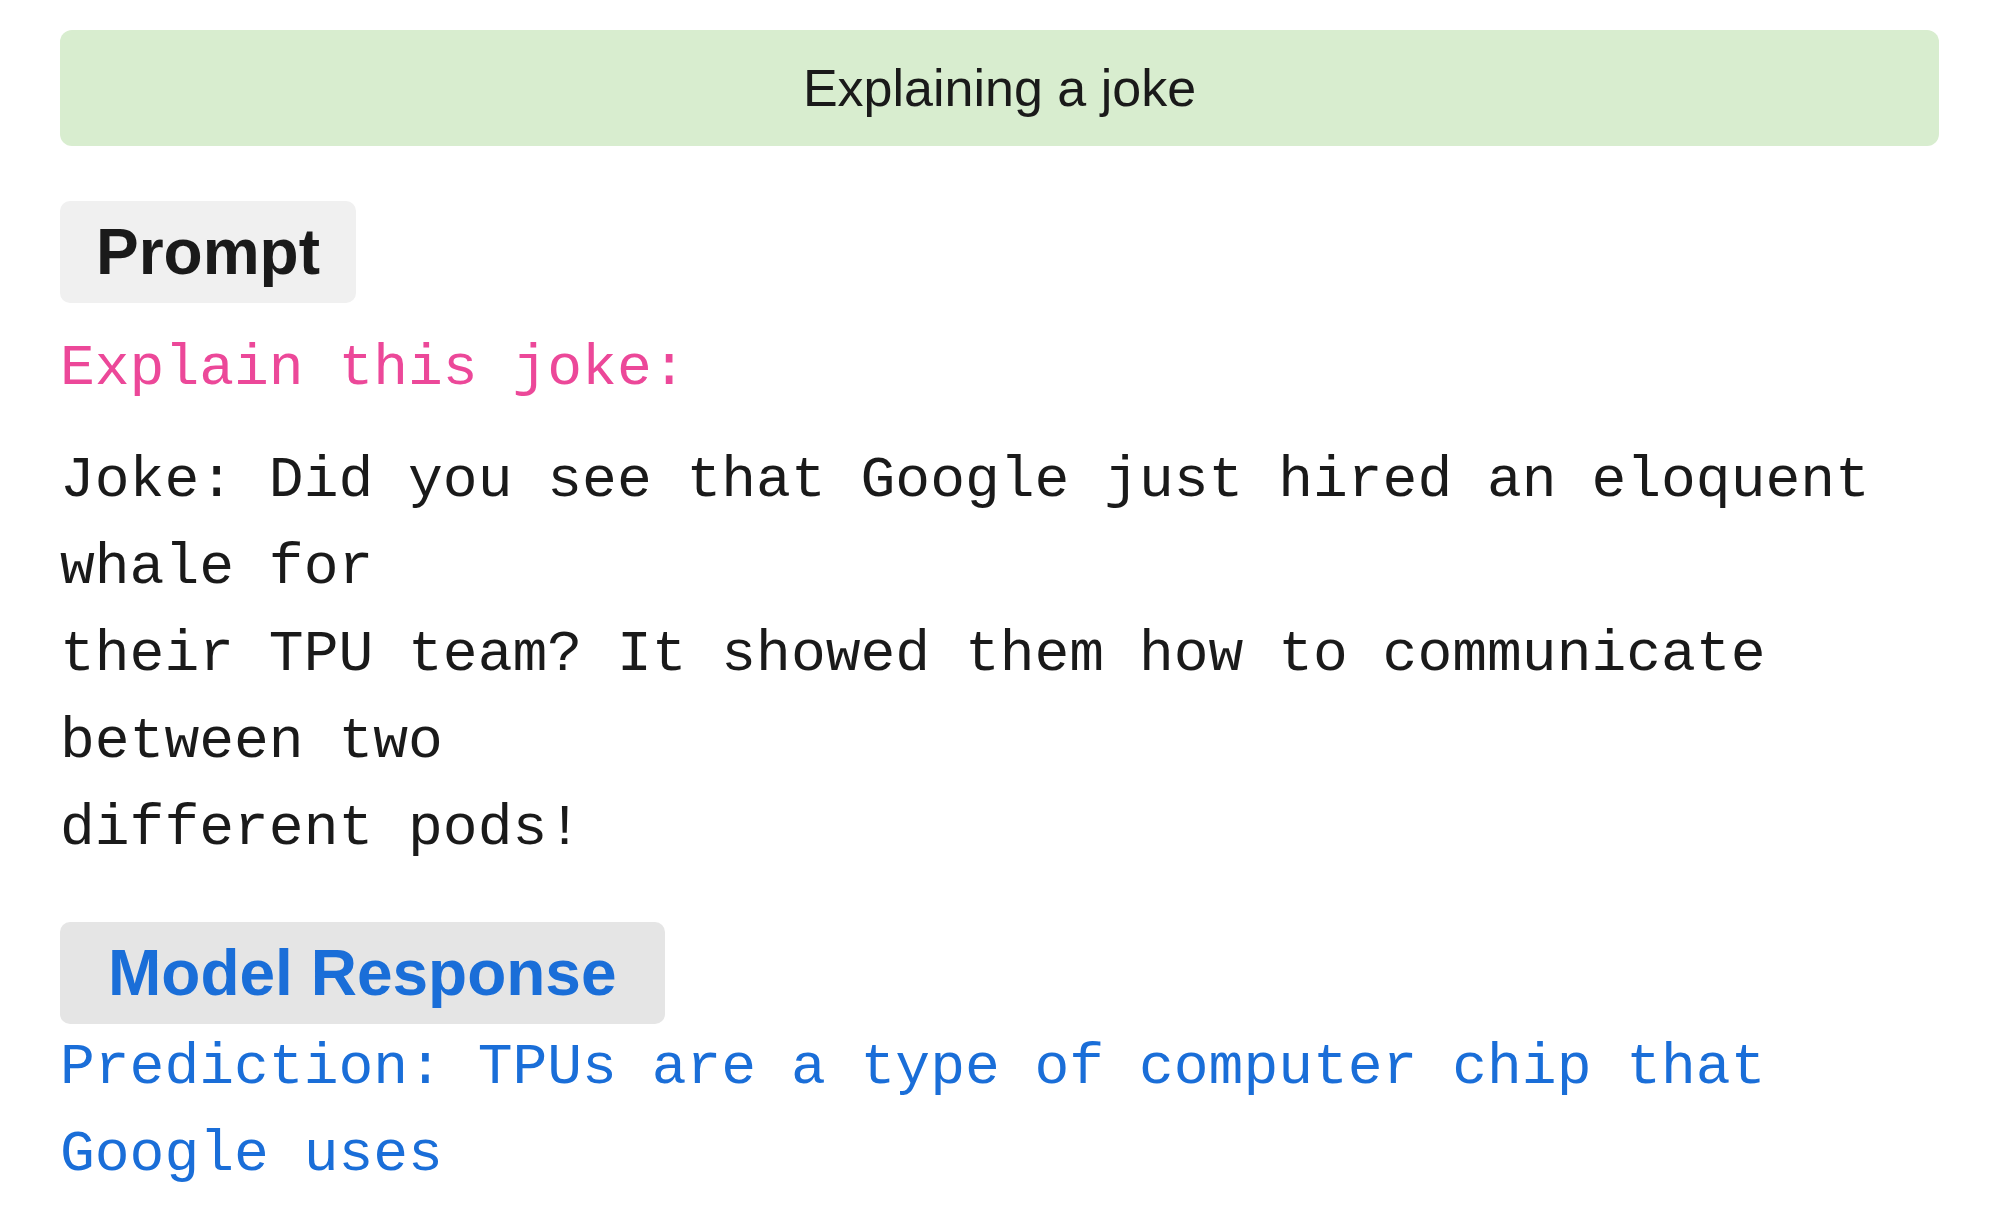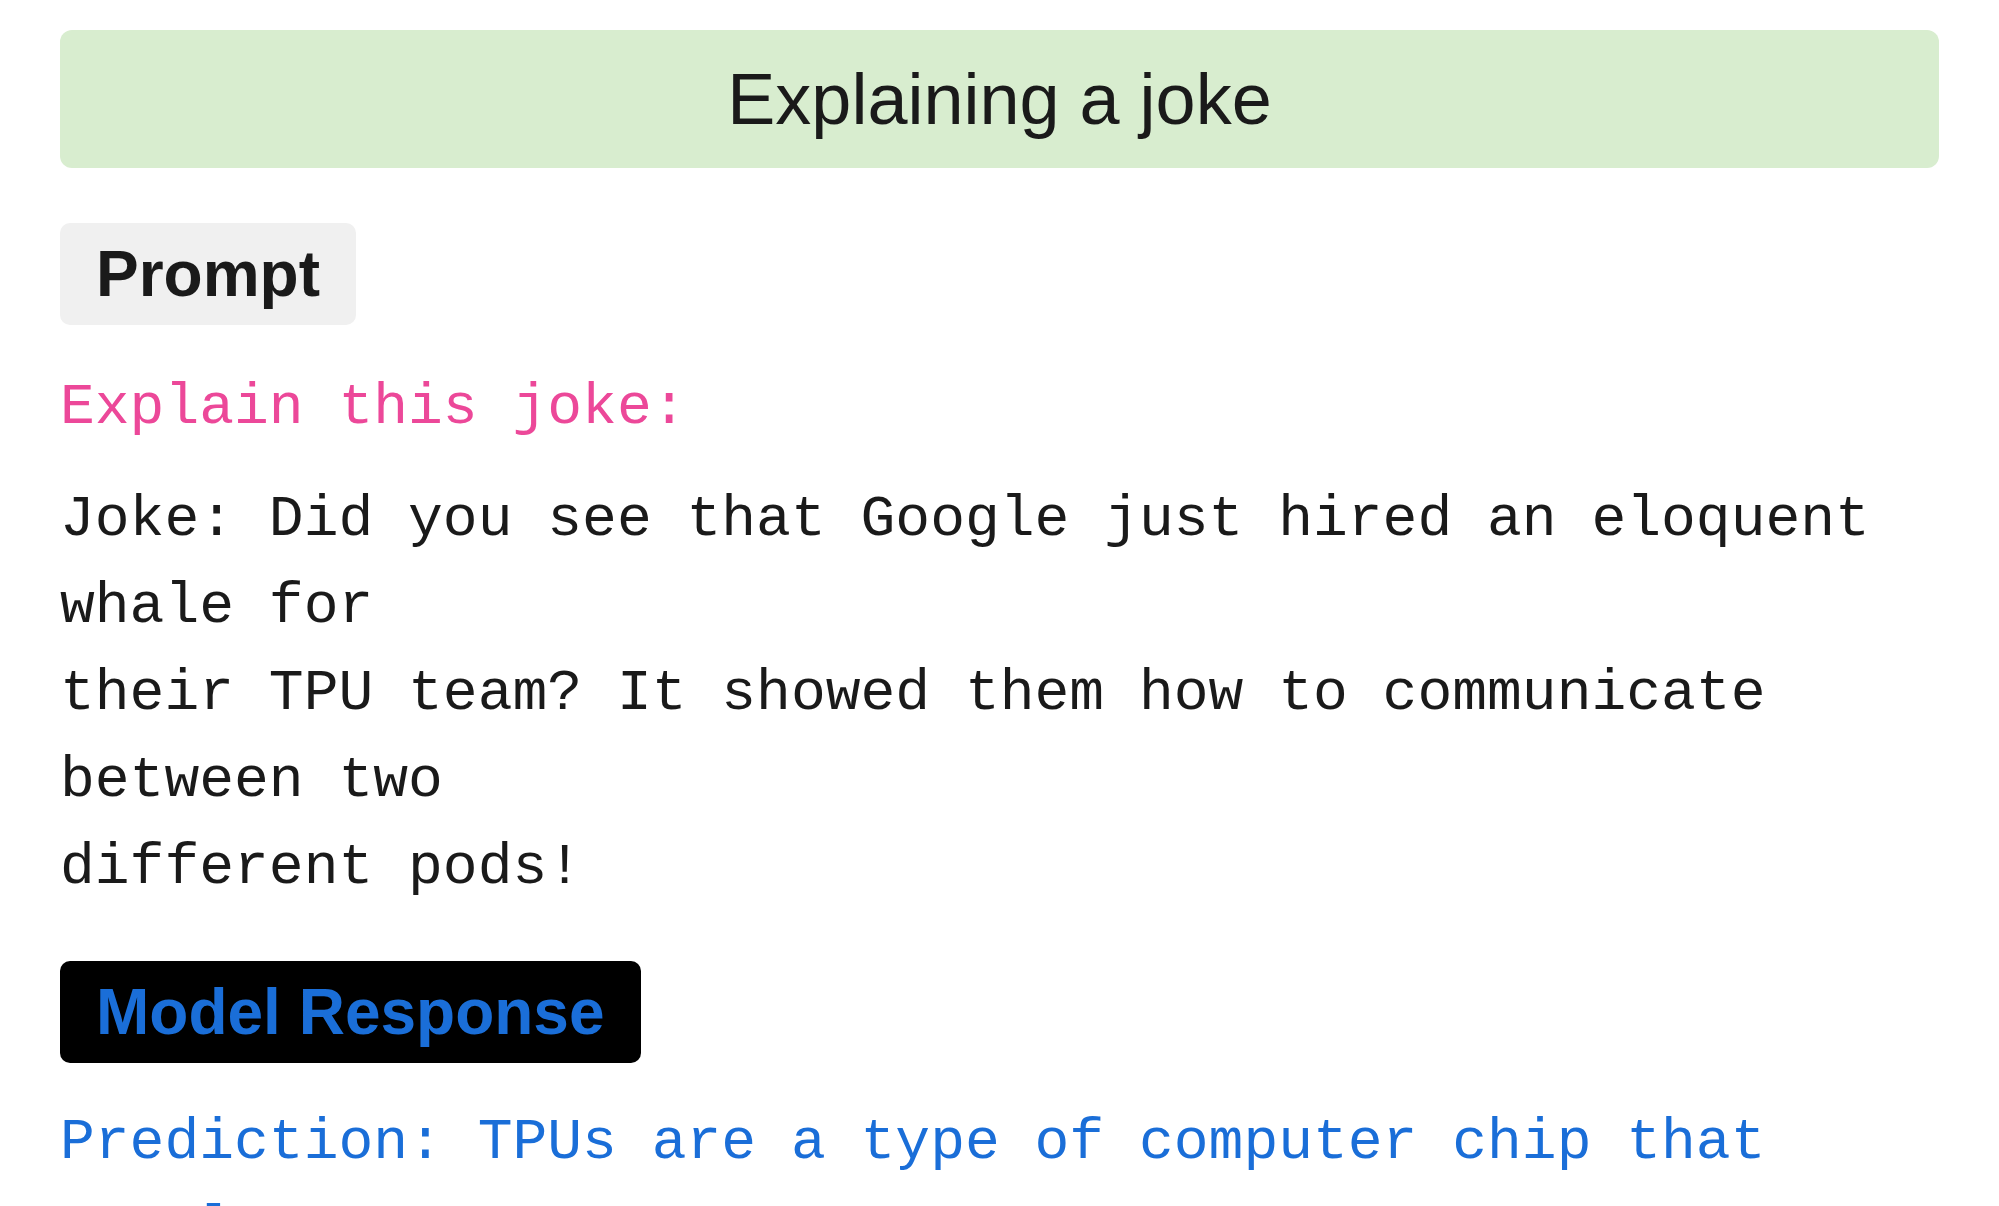--- a/index.html
+++ b/index.html
@@ -25,32 +25,32 @@
 
     .title-bar {
       background-color: #d8edcf;
       border-radius: 12px;
       text-align: center;
       padding: 28px 40px;
       margin-bottom: 55px;
     }
 
     .title-text {
-      font-size: 72px;
+      font-size: 52px;
       font-weight: 500;
       color: #1a1a1a;
       font-family: -apple-system, BlinkMacSystemFont, 'Segoe UI', sans-serif;
     }
 
     .prompt-badge {
       display: inline-block;
       background-color: #f0f0f0;
       border-radius: 10px;
       padding: 14px 36px;
-      margin-bottom: 42px;
+      margin-bottom: 25px;
     }
 
     .prompt-badge-text {
       font-size: 64px;
       font-weight: 600;
       color: #1a1a1a;
       font-family: -apple-system, BlinkMacSystemFont, 'Segoe UI', sans-serif;
     }
 
     .prompt-instruction {
@@ -64,24 +64,23 @@
     .joke-text {
       font-family: 'Courier New', Courier, monospace;
       font-size: 58px;
       color: #1a1a1a;
       line-height: 1.5;
       margin-bottom: 50px;
     }
 
     .model-response-badge {
       display: inline-block;
-      background-color: #000000;
+      background-color: #e5e5e5;
       border-radius: 10px;
-      padding: 14px 36px;
-      margin-bottom: 36px;
+      padding: 14px 48px;
     }
 
     .model-response-badge-text {
       font-size: 64px;
       font-weight: 600;
       color: #1a6ed8;
       font-family: -apple-system, BlinkMacSystemFont, 'Segoe UI', sans-serif;
     }
 
     .response-text {

